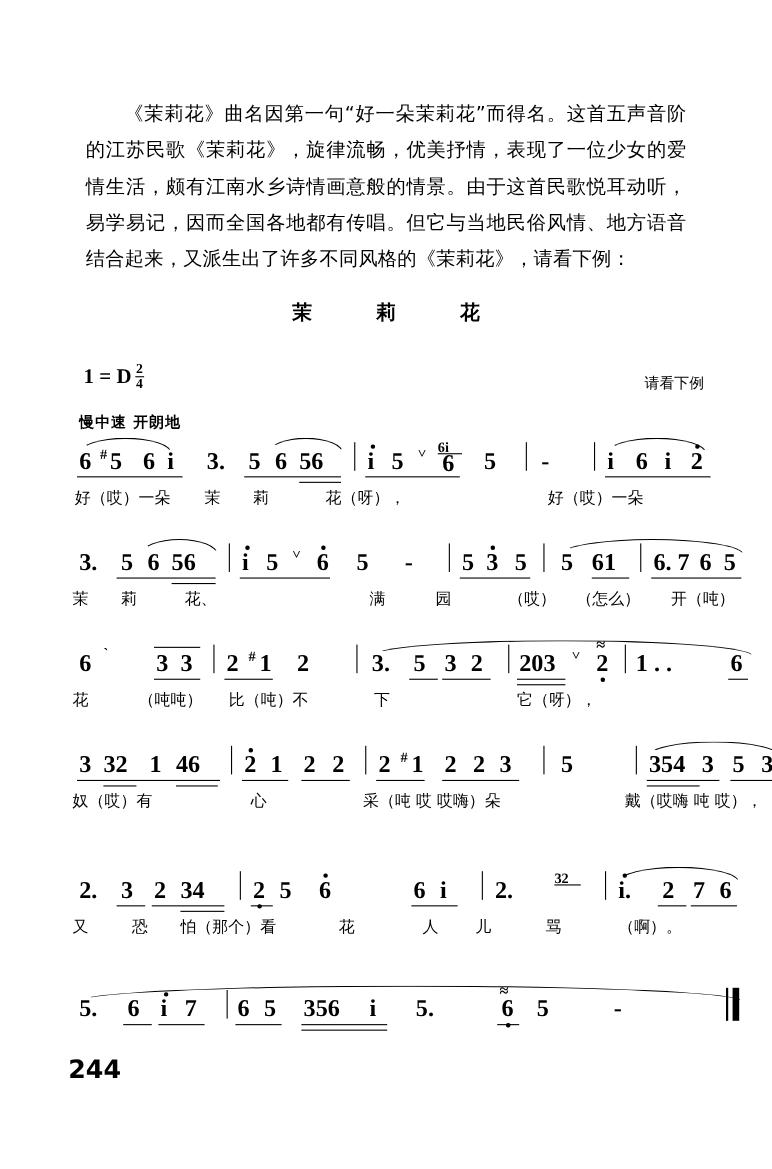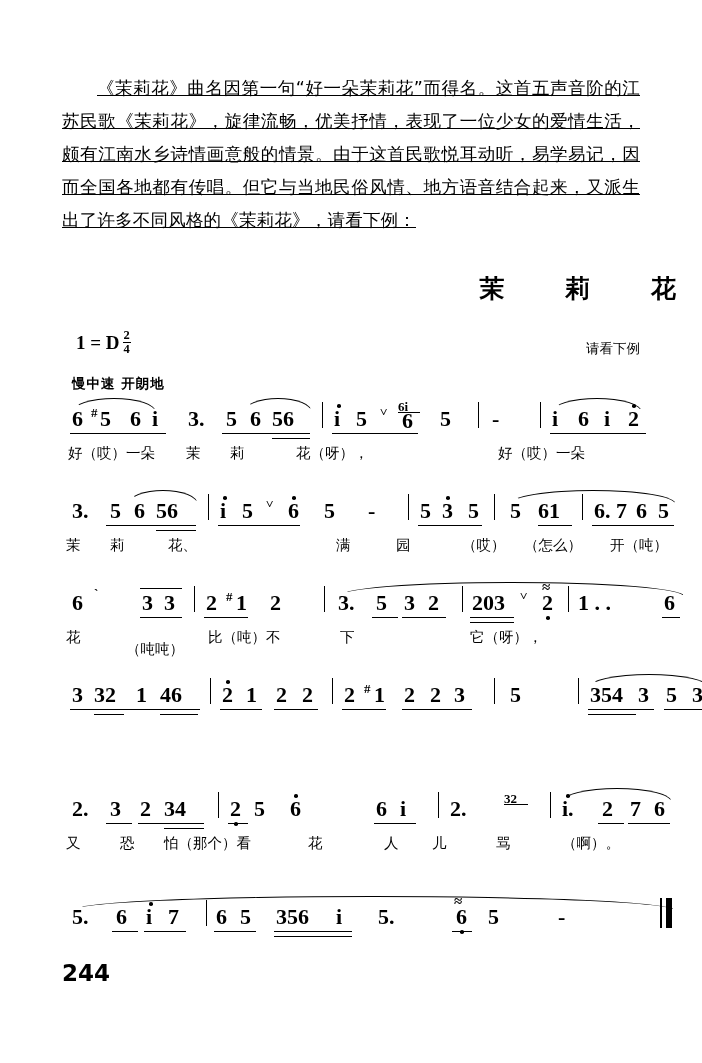--- a/index.html
+++ b/index.html
@@ -27,31 +27,31 @@
     left: 62px;
     top: 72px;
     width: 578px;
     font-family: "DejaVu Sans", sans-serif;
     font-size: 17.5px;
     line-height: 33px;
     text-align: justify;
     text-justify: inter-ideograph;
     letter-spacing: 0.2px;
   }
-  .prose p { margin: 0; text-indent: 2em; text-decoration: underline; }
+  .prose p { margin: 16px; text-indent: 2em; }
 
   
   .song-title {
     position: absolute;
     left: 0;
     top: 272px;
     width: 100%;
-    text-align: right;
+    text-align: center;
     font-family: "DejaVu Sans", sans-serif;
-    font-size: 25px;
+    font-size: 18px;
     font-weight: bold;
     letter-spacing: 26px;
     text-indent: 26px;
   }
 
   
   .keysig {
     position: absolute;
     left: 76px;
     top: 332px;
@@ -345,21 +345,21 @@
       <span class="odot" style="left:488px; top:32px"></span>
 
       <span class="bar" style="left:510px"></span>
       <span class="tok" style="left:520px; top:8px">1 . .</span>
       <span class="tok" style="left:606px; top:8px">6</span>
       <span class="beam" style="left:604px; top:33px; width:18px"></span>
       <span class="slur" style="left:280px; top:-2px; width:344px"></span>
     </div>
     <div class="lyr">
       <span class="tok" style="left:8px; top:0">花</span>
-      <span class="tok" style="left:68px; top:12px">（吨吨）</span>
+      <span class="tok" style="left:68px; top:0">（吨吨）</span>
       <span class="tok" style="left:150px; top:0">比（吨）不</span>
       <span class="tok" style="left:282px; top:0">下</span>
       <span class="tok" style="left:412px; top:0">它（呀），</span>
     </div>
   </div>
 
   <div class="system" style="top:676px">
     <div class="notes">
       <span class="tok" style="left:14px; top:8px">3</span>
       <span class="tok" style="left:36px; top:8px">32</span>
@@ -394,20 +394,26 @@
       <span class="bar" style="left:520px"></span>
       <span class="tok" style="left:532px; top:8px">354</span>
       <span class="tok" style="left:580px; top:8px">3</span>
       <span class="beam" style="left:530px; top:33px; width:66px"></span>
       <span class="beam" style="left:530px; top:38px; width:48px"></span>
       <span class="tok" style="left:608px; top:8px">5</span>
       <span class="tok" style="left:634px; top:8px">3</span>
       <span class="beam" style="left:606px; top:33px; width:44px"></span>
       <span class="slur" style="left:530px; top:-2px; width:120px"></span>
     </div>
+    <div class="lyr">
+      <span class="tok" style="left:8px; top:0">奴（哎）有</span>
+      <span class="tok" style="left:170px; top:0">心</span>
+      <span class="tok" style="left:272px; top:0">采（吨 哎 哎嗨）朵</span>
+      <span class="tok" style="left:510px; top:0">戴（哎嗨 吨 哎），</span>
+    </div>
   </div>
 
   <div class="system" style="top:790px">
     <div class="notes">
       <span class="tok" style="left:14px; top:8px">2.</span>
       <span class="tok" style="left:52px; top:8px">3</span>
       <span class="tok" style="left:82px; top:8px">2</span>
       <span class="tok" style="left:106px; top:8px">34</span>
       <span class="beam" style="left:48px; top:33px; width:26px"></span>
       <span class="beam" style="left:80px; top:33px; width:66px"></span>

